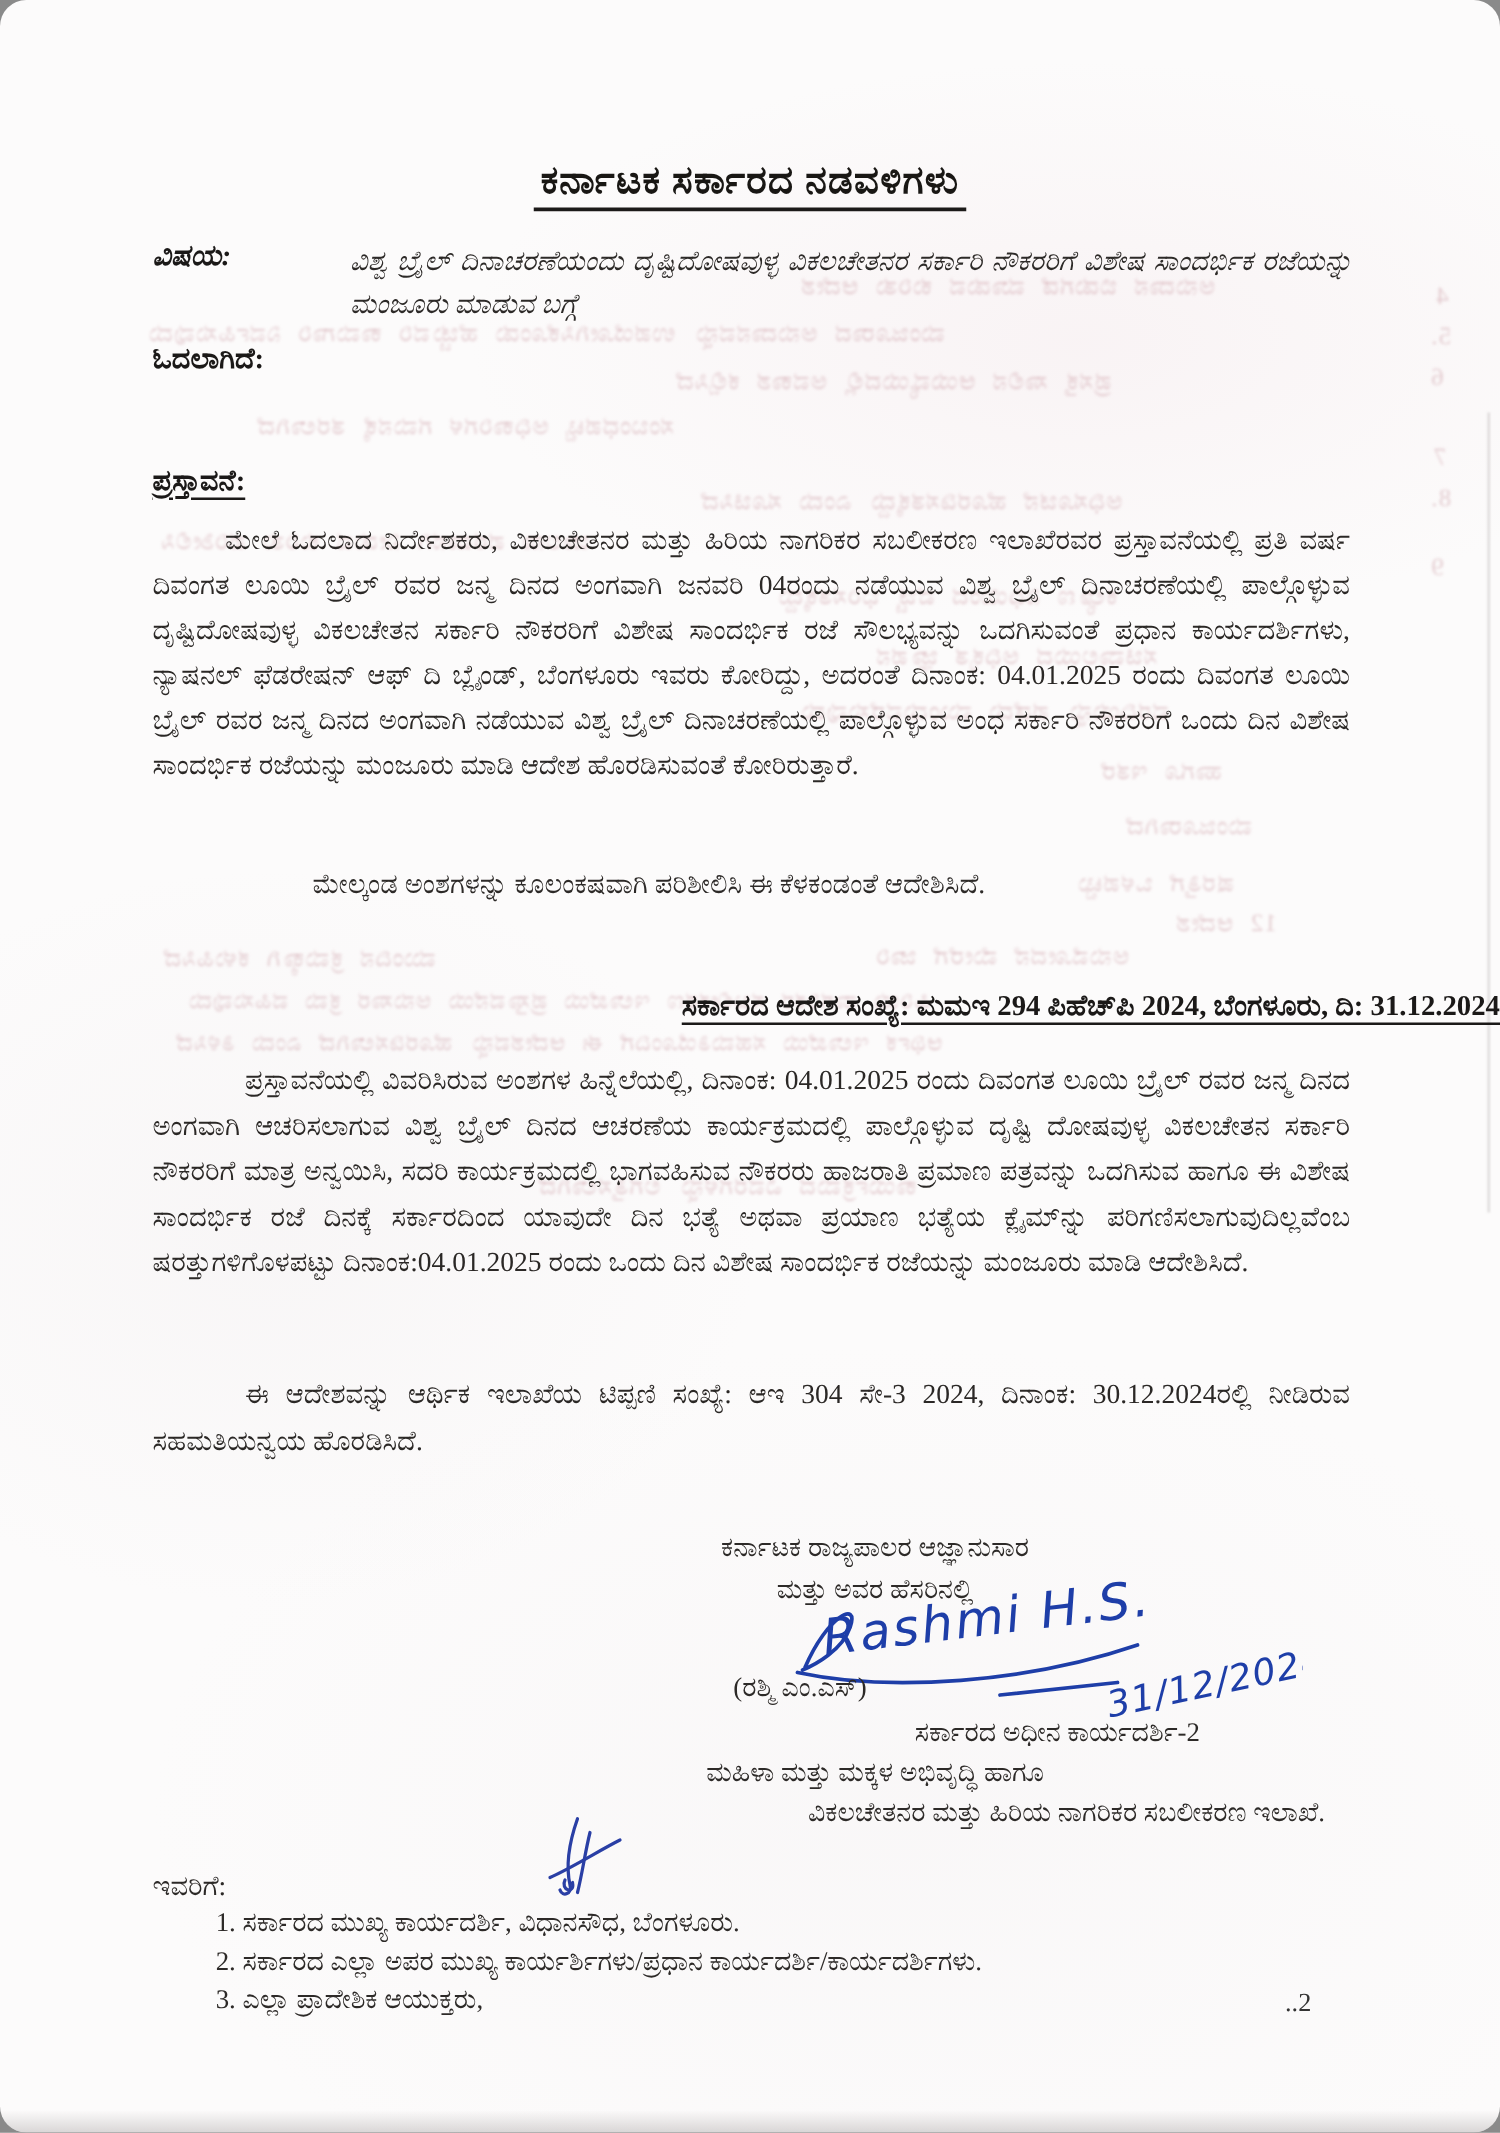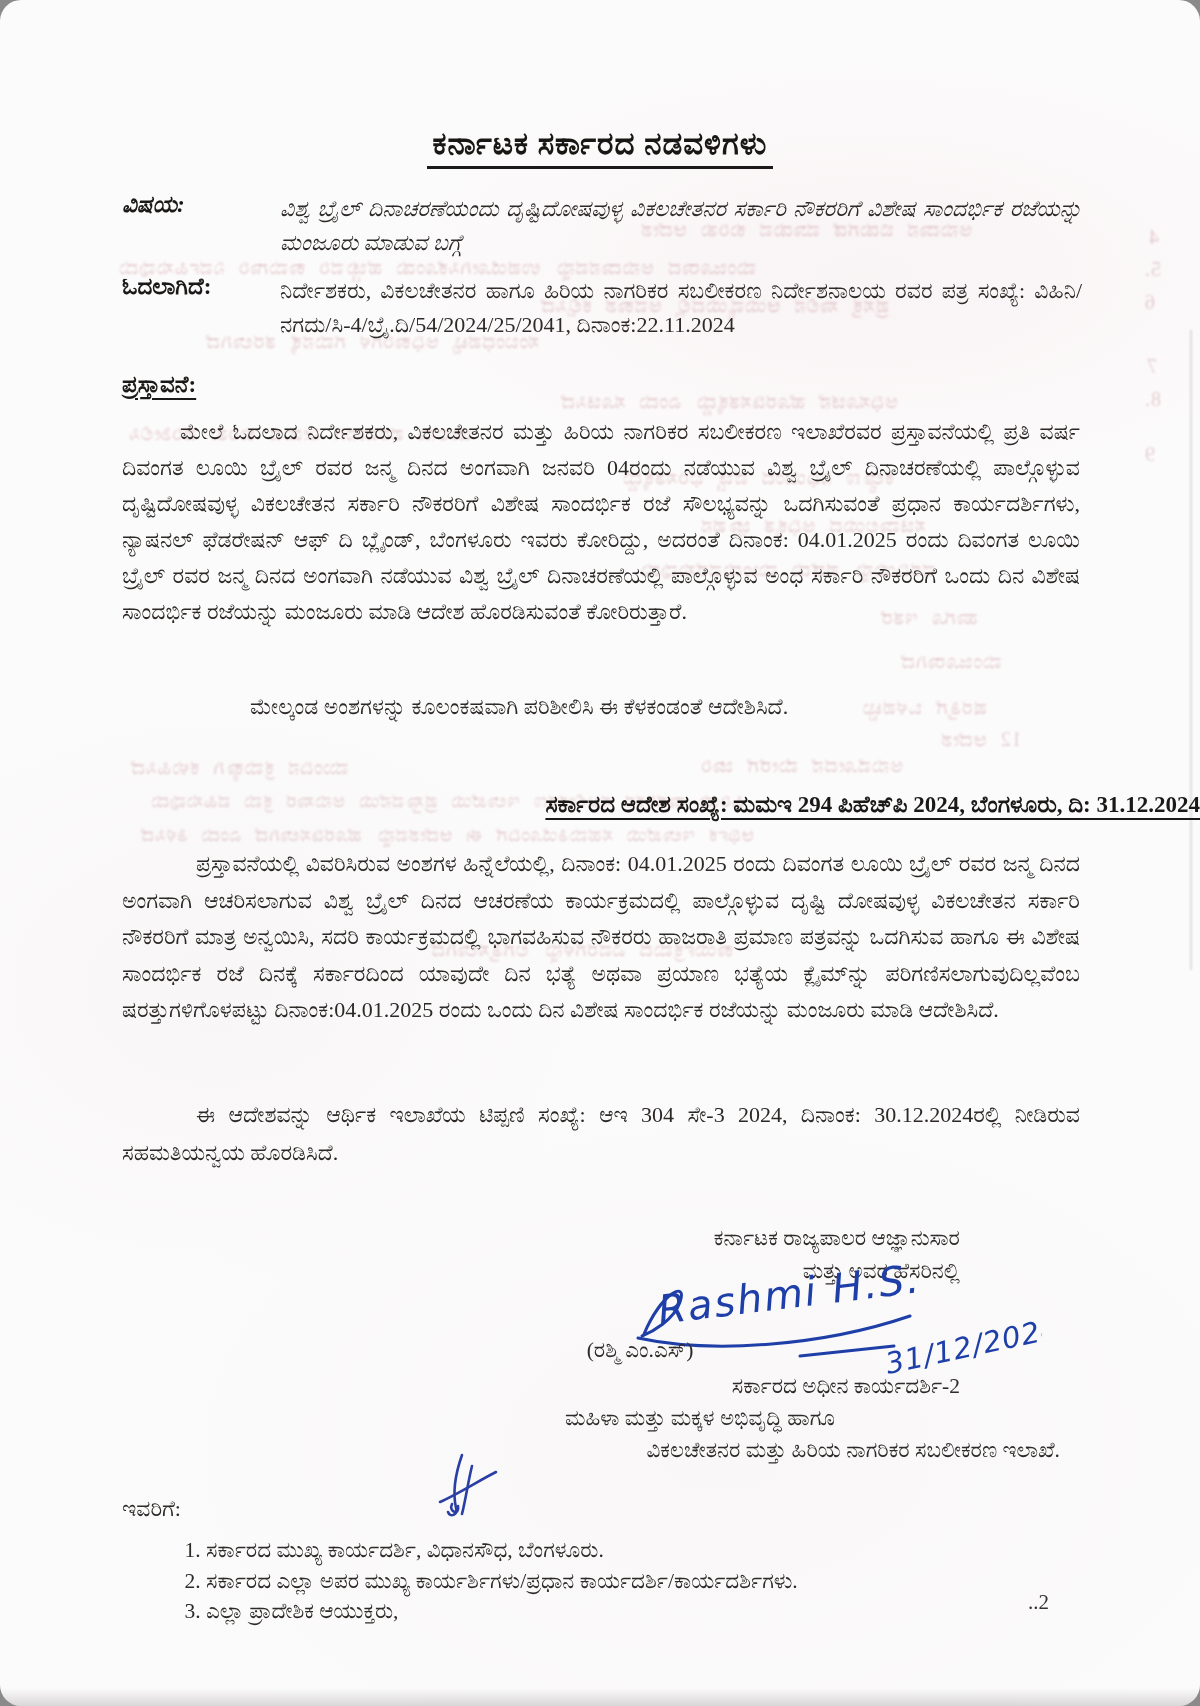--- a/index.html
+++ b/index.html
@@ -39,30 +39,30 @@
   }
   .para1{top:414px;line-height:36px;text-indent:58px;}
   .line-review{left:122px;top:694px;width:958px;font-size:22px;text-indent:128px;}
   .h-order{
     left:0;top:792px;width:100%;text-align:right;
     font-size:22.5px;
   }
   .para2{top:846px;line-height:36.5px;text-indent:74px;}
   .para3{top:1096px;line-height:38px;text-indent:74px;}
   
-  .sig-block{left:440px;top:1222px;width:520px;text-align:right;font-size:21.5px;line-height:33px;}
+  .sig-block{left:440px;top:1222px;width:520px;text-align:center;font-size:21.5px;line-height:33px;}
   .sig-svg{left:592px;top:1262px;}
   .sig-name-kn{left:440px;top:1338px;width:400px;text-align:center;font-size:21.5px;}
   .sig-desg1{left:440px;top:1374px;width:520px;text-align:right;font-size:21.5px;}
   .sig-desg2{left:440px;top:1406px;width:520px;text-align:center;font-size:21.5px;}
   .sig-desg3{left:340px;top:1438px;width:720px;text-align:right;font-size:21.5px;}
   .scribble-svg{left:432px;top:1452px;}
   
   .dist-head{left:122px;top:1496px;font-size:22px;}
-  .dist-list{left:158px;top:1524px;width:940px;margin:12px;padding:0 0 0 36px;font-size:21.5px;line-height:29.5px;}
+  .dist-list{left:158px;top:1524px;width:940px;margin:0;padding:0 0 0 36px;font-size:21.5px;line-height:29.5px;}
   .dist-list li{margin:0 0 1px 0;}
   .page-num{left:1028px;top:1590px;font-size:21px;color:#333;}
   
   .ghost{
     position:absolute;white-space:nowrap;
     font-family:"Liberation Serif","DejaVu Sans",serif;
     color:rgba(186,118,128,.34);
     transform:scaleX(-1);
     filter:blur(1.3px);
     word-spacing:7px;letter-spacing:1px;
@@ -116,21 +116,20 @@
     <span class="u">ಕರ್ನಾಟಕ ಸರ್ಕಾರದ ನಡವಳಿಗಳು</span>
   </div>
 
   <div class="abs labelled-row row-subject">
     <div class="row-label">ವಿಷಯ:</div>
     <div class="row-text">ವಿಶ್ವ ಬ್ರೈಲ್ ದಿನಾಚರಣೆಯಂದು ದೃಷ್ಟಿದೋಷವುಳ್ಳ ವಿಕಲಚೇತನರ ಸರ್ಕಾರಿ ನೌಕರರಿಗೆ ವಿಶೇಷ ಸಾಂದರ್ಭಿಕ ರಜೆಯನ್ನು ಮಂಜೂರು ಮಾಡುವ ಬಗ್ಗೆ</div>
   </div>
 
   <div class="abs labelled-row row-read">
     <div class="row-label">ಓದಲಾಗಿದೆ:</div>
-    <div class="row-text">ನಿರ್ದೇಶಕರು, ವಿಕಲಚೇತನರ ಹಾಗೂ ಹಿರಿಯ ನಾಗರಿಕರ ಸಬಲೀಕರಣ ನಿರ್ದೇಶನಾಲಯ ರವರ ಪತ್ರ ಸಂಖ್ಯೆ: ವಿಹಿನಿ/ನಗದು/ಸಿ-4/ಬ್ರೈ.ದಿ/54/2024/25/2041, ದಿನಾಂಕ:22.11.2024</div>
   </div>
 
   <div class="abs h-underline h-preamble">ಪ್ರಸ್ತಾವನೆ:</div>
   <div class="abs para para1">ಮೇಲೆ ಓದಲಾದ ನಿರ್ದೇಶಕರು, ವಿಕಲಚೇತನರ ಮತ್ತು ಹಿರಿಯ ನಾಗರಿಕರ ಸಬಲೀಕರಣ ಇಲಾಖೆರವರ ಪ್ರಸ್ತಾವನೆಯಲ್ಲಿ ಪ್ರತಿ ವರ್ಷ ದಿವಂಗತ ಲೂಯಿ ಬ್ರೈಲ್ ರವರ ಜನ್ಮ ದಿನದ ಅಂಗವಾಗಿ ಜನವರಿ 04ರಂದು ನಡೆಯುವ ವಿಶ್ವ ಬ್ರೈಲ್ ದಿನಾಚರಣೆಯಲ್ಲಿ ಪಾಲ್ಗೊಳ್ಳುವ ದೃಷ್ಟಿದೋಷವುಳ್ಳ ವಿಕಲಚೇತನ ಸರ್ಕಾರಿ ನೌಕರರಿಗೆ ವಿಶೇಷ ಸಾಂದರ್ಭಿಕ ರಜೆ ಸೌಲಭ್ಯವನ್ನು ಒದಗಿಸುವಂತೆ ಪ್ರಧಾನ ಕಾರ್ಯದರ್ಶಿಗಳು, ನ್ಯಾಷನಲ್ ಫೆಡರೇಷನ್ ಆಫ್ ದಿ ಬ್ಲೈಂಡ್, ಬೆಂಗಳೂರು ಇವರು ಕೋರಿದ್ದು, ಅದರಂತೆ ದಿನಾಂಕ: 04.01.2025 ರಂದು ದಿವಂಗತ ಲೂಯಿ ಬ್ರೈಲ್ ರವರ ಜನ್ಮ ದಿನದ ಅಂಗವಾಗಿ ನಡೆಯುವ ವಿಶ್ವ ಬ್ರೈಲ್ ದಿನಾಚರಣೆಯಲ್ಲಿ ಪಾಲ್ಗೊಳ್ಳುವ ಅಂಧ ಸರ್ಕಾರಿ ನೌಕರರಿಗೆ ಒಂದು ದಿನ ವಿಶೇಷ ಸಾಂದರ್ಭಿಕ ರಜೆಯನ್ನು ಮಂಜೂರು ಮಾಡಿ ಆದೇಶ ಹೊರಡಿಸುವಂತೆ ಕೋರಿರುತ್ತಾರೆ.</div>
 
   <div class="abs line-review">ಮೇಲ್ಕಂಡ ಅಂಶಗಳನ್ನು ಕೂಲಂಕಷವಾಗಿ ಪರಿಶೀಲಿಸಿ ಈ ಕೆಳಕಂಡಂತೆ ಆದೇಶಿಸಿದೆ.</div>
 
   <div class="abs h-order">
     <span class="h-underline">ಸರ್ಕಾರದ ಆದೇಶ ಸಂಖ್ಯೆ: ಮಮಇ 294 ಪಿಹೆಚ್‌ಪಿ 2024, ಬೆಂಗಳೂರು, ದಿ: 31.12.2024</span>
   </div>

